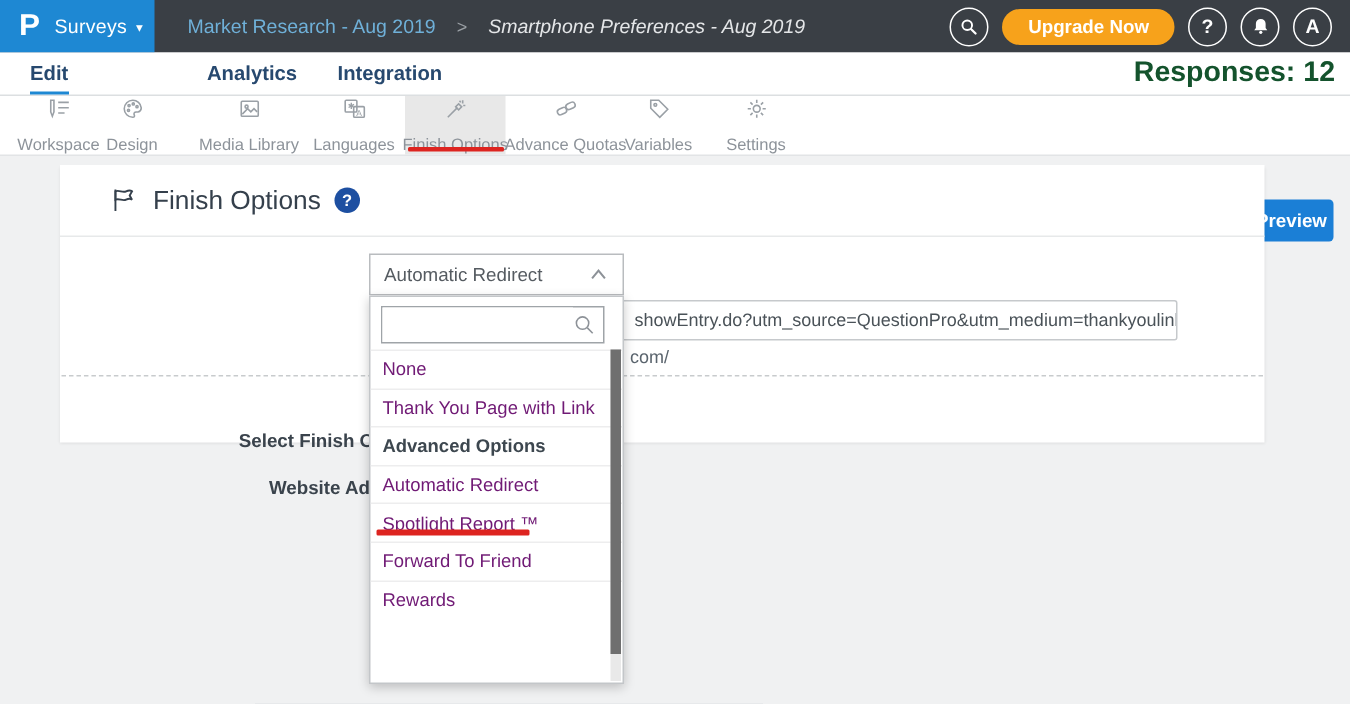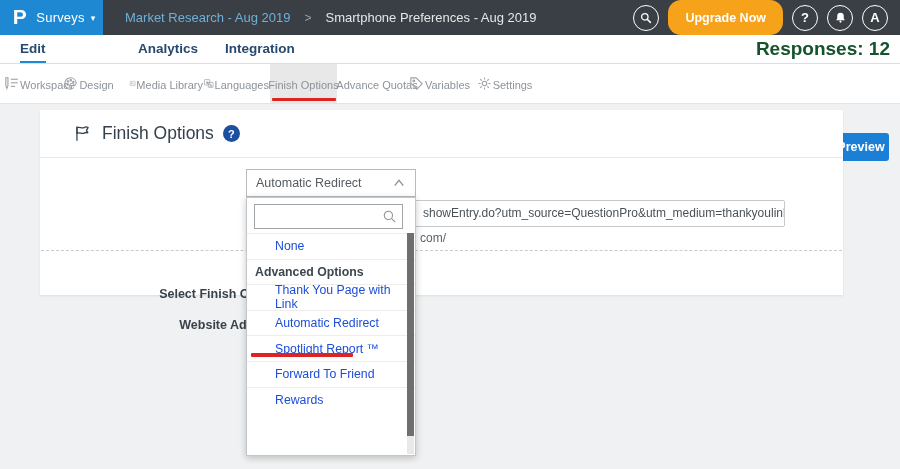--- a/index.html
+++ b/index.html
@@ -9,36 +9,36 @@
   
   .topbar { position:absolute; top:0; left:0; width:900px; height:35px; background:#3a3f45; }
   .logo-block { position:absolute; left:0; top:0; width:103px; height:35px; background:#1e88d3;
     display:flex; align-items:center; color:#fff; cursor:pointer; }
   .logo-p { font-weight:bold; font-size:20px; margin-left:13px; transform:scaleX(1.05); }
   .logo-surveys { font-size:13px; margin-left:10px; letter-spacing:.2px; }
   .logo-caret { font-size:9px; margin-left:6px; }
   .breadcrumb { position:absolute; left:125px; top:0; height:35px; display:flex; align-items:center; font-size:13px; }
   .bc-parent { color:#6fb0d8; cursor:pointer; }
   .bc-sep { color:#9aa0a5; margin:0 14px; font-size:12px; }
-  .bc-current { color:#e4e6e8; }
+  .bc-current { color:#e4e6e8;font-style:italic; }
   .topbar-right { position:absolute; right:12px; top:0; height:35px; display:flex; align-items:center; gap:9px; }
   .circle-btn { width:26px; height:26px; border:1.6px solid #fff; border-radius:50%;
     display:flex; align-items:center; justify-content:center; color:#fff; font-size:13px; font-weight:bold; cursor:pointer; }
-  .upgrade-btn { height:35px; background:#f7a21b; border:none; border-radius:13px; color:#fff;
+  .upgrade-btn { height:24px; background:#f7a21b; border:none; border-radius:13px; color:#fff;
     font-weight:bold; font-size:12.5px; padding:0 17px; cursor:pointer; font-family:"Liberation Sans",sans-serif; }
 
   
   .subnav { position:absolute; top:35px; left:0; width:900px; height:29px; background:#fff; border-bottom:1px solid #dcdfe1; }
   .subnav-item { position:absolute; top:0; height:28px; line-height:28px; font-size:13.5px; font-weight:bold; color:#27496f; cursor:pointer; }
   .subnav-item.active { border-bottom:2px solid #1e88d3;margin-left:12px; }
   .responses { position:absolute; right:10px; top:0; height:28px; line-height:28px; font-size:19px; font-weight:bold; color:#14532d; cursor:pointer; }
 
   
   .toolbar { position:absolute; top:64px; left:0; width:900px; height:40px; background:#fff; border-bottom:1px solid #e2e4e6; }
-  .tool-tab { position:absolute; top:0; height:39px; display:flex; align-items:center; justify-content:center; cursor:pointer; }
+  .tool-tab { position:absolute; top:0; height:39px; display:flex; flex-direction:column; align-items:center; justify-content:space-between; cursor:pointer; }
   .tool-tab svg { width:17px; height:17px; stroke:#9aa0a6; fill:none; stroke-width:1.5; }
   .tool-tab .tlabel { font-size:11px; color:#8d939a; margin-top:2px; white-space:nowrap; }
   .tool-tab.active { background:#e8e8e8; }
   .red-underline { position:absolute; background:#dd2420; border-radius:1px; z-index:30; }
   .url-box { position:absolute; left:608px; top:70px; width:186px; height:27px; border:1px solid #d3d6d8; border-radius:3px; background:#fff; display:flex; overflow:hidden; cursor:text; }
   .url-text { flex:1; font-size:12px; color:#4a4f54; line-height:25px; padding-left:7px; white-space:nowrap; overflow:hidden; }
   .url-edit { width:28px; background:#e9e9e9; border-left:1px solid #d3d6d8; display:flex; align-items:center; justify-content:center; cursor:pointer; }
   .preview-btn { position:absolute; left:812px; top:69px; width:77px; height:28px; background:#1b7fd6; border:none; border-radius:3px;
     color:#fff; font-size:12.5px; font-weight:bold; display:flex; align-items:center; justify-content:center; gap:6px; cursor:pointer; font-family:"Liberation Sans",sans-serif; }
 
@@ -60,21 +60,21 @@
     display:flex; align-items:center; padding:0 9px; font-size:12.5px; color:#555b61; z-index:10; cursor:pointer; }
   .dd-trigger .dd-sel { flex:1; }
   .dd-panel { position:absolute; left:246px; top:197px; width:170px; height:259px; background:#fff; border:1px solid #c3c6c9;
     box-shadow:0 2px 7px rgba(0,0,0,.22); z-index:10; overflow:hidden; }
   .dd-search { position:absolute; left:7px; top:6px; width:149px; height:25px; border:1px solid #9fa4a8; background:#fff; display:flex; align-items:center; }
   .dd-search input { flex:1; border:none; outline:none; height:100%; padding:0 6px; font-size:12px; font-family:"Liberation Sans",sans-serif; min-width:0; }
   .dd-search svg { width:15px; height:15px; margin-right:5px; stroke:#8d9298; fill:none; stroke-width:1.4; flex:none; }
   .dd-list { position:absolute; left:0; top:35px; right:0; }
   .dd-row { height:25.6px; display:flex; align-items:center; border-top:1px solid #ededee; font-size:12.3px; cursor:pointer; }
   .dd-row.hdr { padding-left:8px; font-weight:bold; color:#3d474f; cursor:default; }
-  .dd-row.opt { padding-left:28px; color:#1d4ed8; }
+  .dd-row.opt { padding-left:8px; color:#701a75; }
   .dd-scroll-track { position:absolute; right:1px; top:35px; bottom:1px; width:7px; background:#e9e9e9; }
   .dd-scroll-thumb { position:absolute; right:0; top:0; width:7px; height:203px; background:#6f6f6f; cursor:grab; }
 </style>
 </head>
 <body>
 
 <div class="screen">
 
   <div class="topbar">
     <div class="logo-block">
@@ -235,22 +235,22 @@
   <div class="dd-panel">
     <div class="dd-search">
       <input type="text" placeholder="" style="">
       <svg viewBox="0 0 20 20">
         <circle cx="8.5" cy="8.5" r="5.5"></circle>
         <line x1="12.8" y1="12.8" x2="17.5" y2="17.5"></line>
       </svg>
     </div>
     <div class="dd-list">
       <div class="dd-row opt">None</div>
+      <div class="dd-row opt">Thank You Page with Link</div>
       <div class="dd-row hdr">Advanced Options</div>
-      <div class="dd-row opt">Thank You Page with Link</div>
       <div class="dd-row opt">Automatic Redirect</div>
       <div class="dd-row opt">Spotlight Report ™</div>
       <div class="dd-row opt">Forward To Friend</div>
       <div class="dd-row opt">Rewards</div>
     </div>
     <div class="dd-scroll-track">
       <div class="dd-scroll-thumb"></div>
     </div>
 
     <div class="red-underline" style="left:4px;top:155px;width:102px;height:4px"></div>

